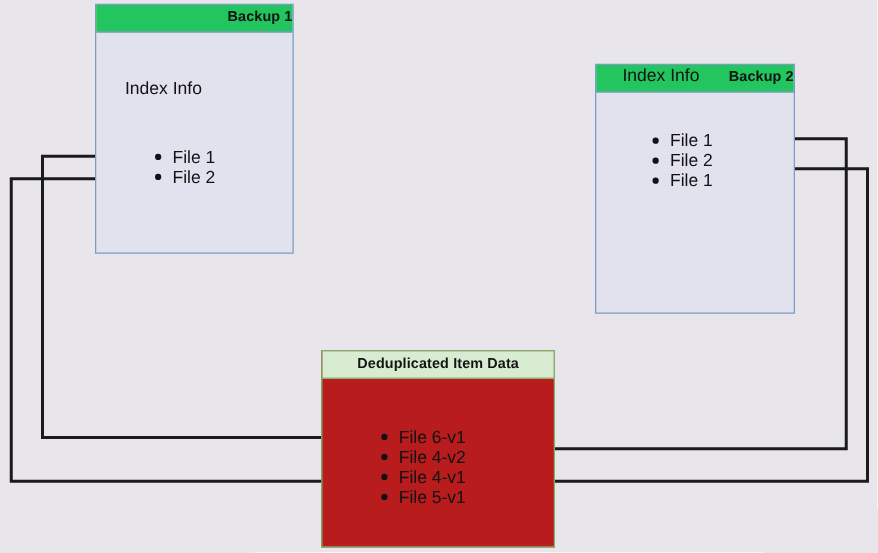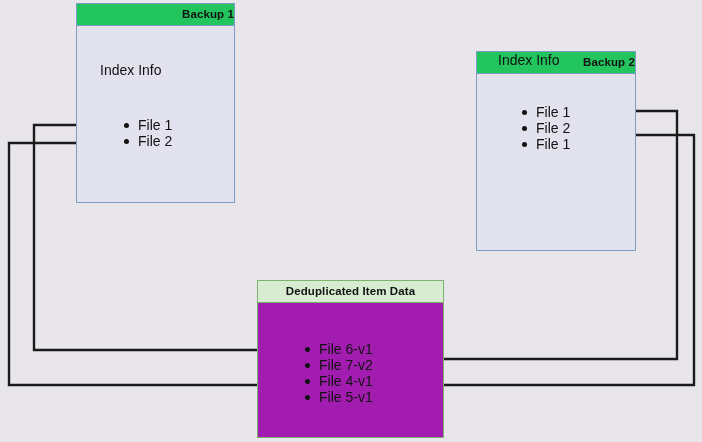--- a/index.html
+++ b/index.html
@@ -23,21 +23,21 @@
     height: 442px;
   }
   
   .node-box {
     position: absolute;
     box-sizing: border-box;
     border: 1.6px solid #7a9cc6;
     background: #dfdeec;
   }
   .node-box.blue-node { border-color: #7a9cc6; background: #e2e1ee; }
-  .node-box.green-node { border-color: #7bb26c; background: #a21caf; }
+  .node-box.green-node { border-color: #7bb26c; background: #b91c1c; }
 
   .node-header {
     box-sizing: border-box;
     width: 100%;
     height: 22px;
     line-height: 21px;
     text-align: center;
     font-size: 11.5px;
     font-weight: bold;
     color: #131313;
@@ -126,18 +126,18 @@
     <li>File 1</li>
     <li>File 2</li>
     <li>File 1</li>
   </ul>
 
   <div class="node-box green-node" style="left:257px; top:280px; width:187px; height:158px;">
     <div class="node-header">Deduplicated Item Data</div>
   </div>
   <ul class="file-list" style="left:303px; top:341px;">
     <li>File 6-v1</li>
-    <li>File 7-v2</li>
+    <li>File 4-v2</li>
     <li>File 4-v1</li>
     <li>File 5-v1</li>
   </ul>
 
 </div>
 
 </body></html>

